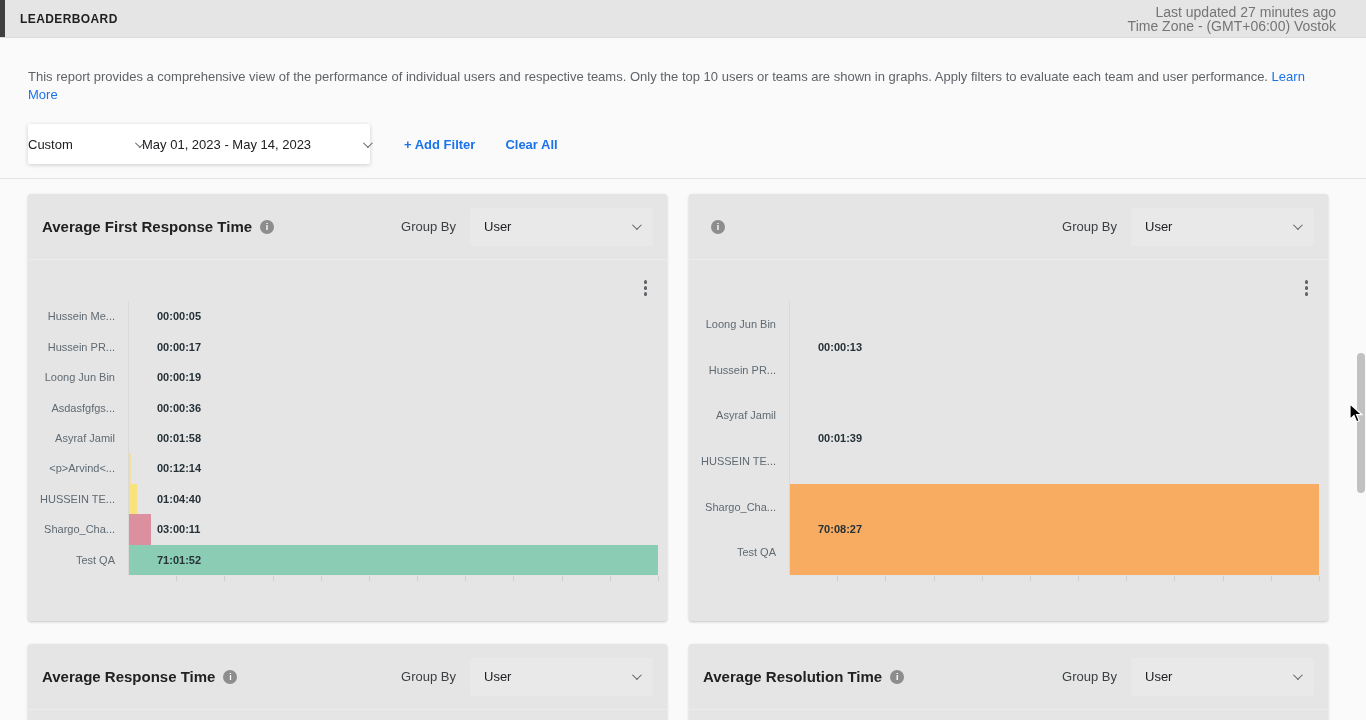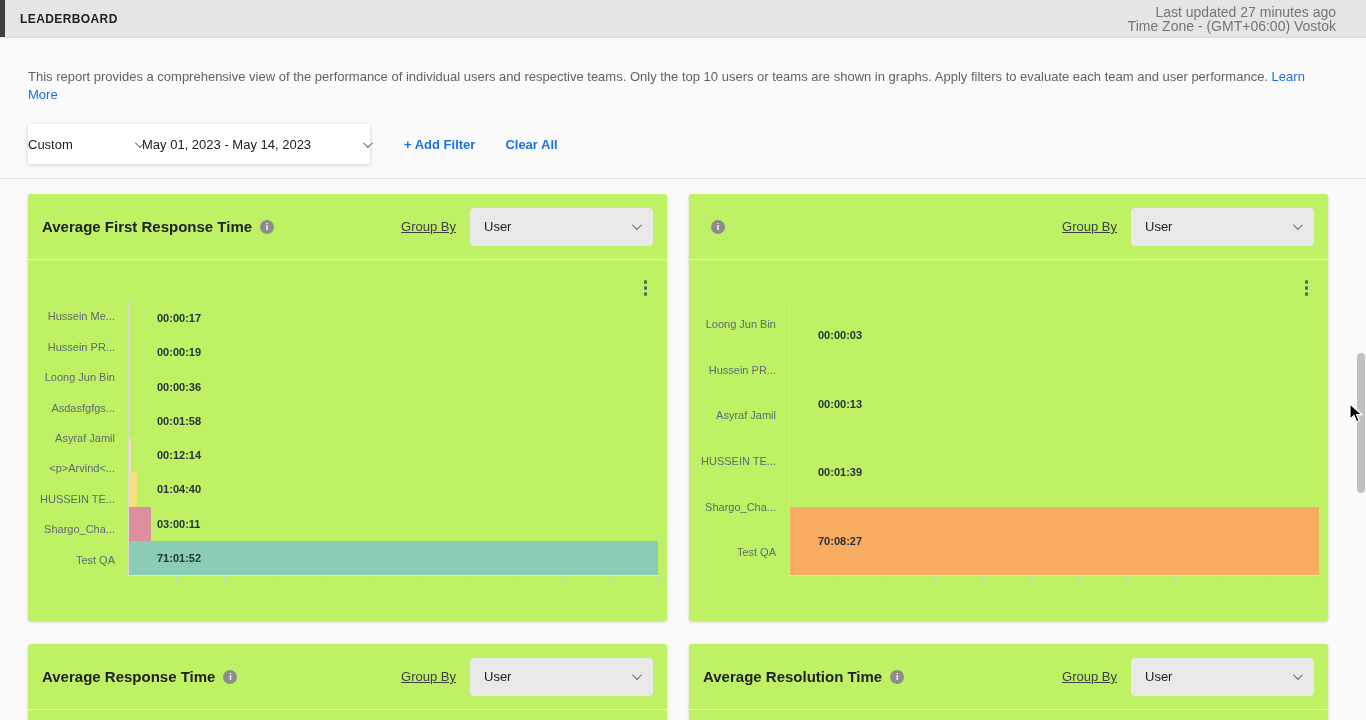--- a/index.html
+++ b/index.html
@@ -30,30 +30,30 @@
   }
   .fselect { display:flex; align-items:center; justify-content:space-between; padding:0 0; font-size:13px; color:#202124; cursor:pointer; }
   .fselect.range-type { width:114px; }
   .fselect.date-range { flex:1; }
   .chev { width:7px; height:7px; border-right:1.6px solid #5f6368; border-bottom:1.6px solid #5f6368; transform:rotate(45deg) translateY(-2px); flex:none; }
   .filter-link { font-size:13px; font-weight:bold; color:#1a73e8; margin-left:34px; text-decoration:none; cursor:pointer; }
   .filter-link.clear { margin-left:30px; }
   .page-divider { height:1px; background:#e4e4e4; border:none; margin:14px -28px 0; }
   
   .cards-grid { display:grid; grid-template-columns:639px 639px; column-gap:22px; row-gap:23px; margin-top:15px; }
-  .card { background:#bef264; border-radius:3px; box-shadow:0 1px 3px rgba(0,0,0,.14), 0 1px 2px rgba(0,0,0,.08); height:427px; }
+  .card { background:#e5e5e5; border-radius:3px; box-shadow:0 1px 3px rgba(0,0,0,.14), 0 1px 2px rgba(0,0,0,.08); height:427px; }
   .card-header { height:66px; border-bottom:1px solid #ececec; display:flex; align-items:center; padding:0 14px; }
   .card-title { font-size:15px; font-weight:bold; color:#212121; }
   .info-icon {
     width:14px; height:14px; border-radius:50%; background:#8d8d8d; color:#fff;
     font-size:9px; font-weight:bold; display:inline-flex; align-items:center; justify-content:center;
     margin-left:8px; flex:none;
   }
   .group-by { margin-left:auto; display:flex; align-items:center; }
-  .group-by-label { font-size:13px; color:#3c4043; margin-right:14px;text-decoration:underline; }
+  .group-by-label { font-size:13px; color:#3c4043; margin-right:14px; }
   .gb-select {
     width:183px; height:38px; background:#e9e9e9; border-radius:4px;
     display:flex; align-items:center; justify-content:space-between;
     padding:0 14px; font-size:13px; color:#202124; cursor:pointer;
   }
   
   .chart-body { position:relative; height:360px; }
   .kebab { position:absolute; top:16px; right:18px; cursor:pointer; padding:2px; }
   .kebab .dot { width:3.5px; height:3.5px; border-radius:50%; background:#5f6368; margin:2.4px 0; }
   .chart-labels { position:absolute; left:10px; top:41px; width:77px; height:274px; display:flex; flex-direction:column; }
@@ -133,20 +133,24 @@
             <div class="cat-label">Hussein PR...</div>
             <div class="cat-label">Loong Jun Bin</div>
             <div class="cat-label">Asdasfgfgs...</div>
             <div class="cat-label">Asyraf Jamil</div>
             <div class="cat-label">&lt;p&gt;Arvind&lt;...</div>
             <div class="cat-label">HUSSEIN TE...</div>
             <div class="cat-label">Shargo_Cha...</div>
             <div class="cat-label">Test QA</div>
           </div>
         <div class="chart-plot">
+            <div class="chart-row">
+              <div class="bar" style="width: 0.0019553%;"></div>
+              <div class="bar-value">00:00:05</div>
+            </div>
             <div class="chart-row">
               <div class="bar" style="width: 0.0066481%;"></div>
               <div class="bar-value">00:00:17</div>
             </div>
             <div class="chart-row">
               <div class="bar" style="width: 0.0074302%;"></div>
               <div class="bar-value">00:00:19</div>
             </div>
             <div class="chart-row">
               <div class="bar" style="width: 0.0140783%;"></div>
@@ -209,24 +213,20 @@
         <div class="chart-labels">
             <div class="cat-label">Loong Jun Bin</div>
             <div class="cat-label">Hussein PR...</div>
             <div class="cat-label">Asyraf Jamil</div>
             <div class="cat-label">HUSSEIN TE...</div>
             <div class="cat-label">Shargo_Cha...</div>
             <div class="cat-label">Test QA</div>
           </div>
         <div class="chart-plot">
             <div class="chart-row">
-              <div class="bar" style="width: 0.001188%;"></div>
-              <div class="bar-value">00:00:03</div>
-            </div>
-            <div class="chart-row">
               <div class="bar" style="width: 0.0051483%;"></div>
               <div class="bar-value">00:00:13</div>
             </div>
             <div class="chart-row">
               <div class="bar" style="width: 0.0392068%;"></div>
               <div class="bar-value">00:01:39</div>
             </div>
             <div class="chart-row">
               <div class="bar" style="width: 100%; background: rgb(248, 172, 98);"></div>
               <div class="bar-value">70:08:27</div>

